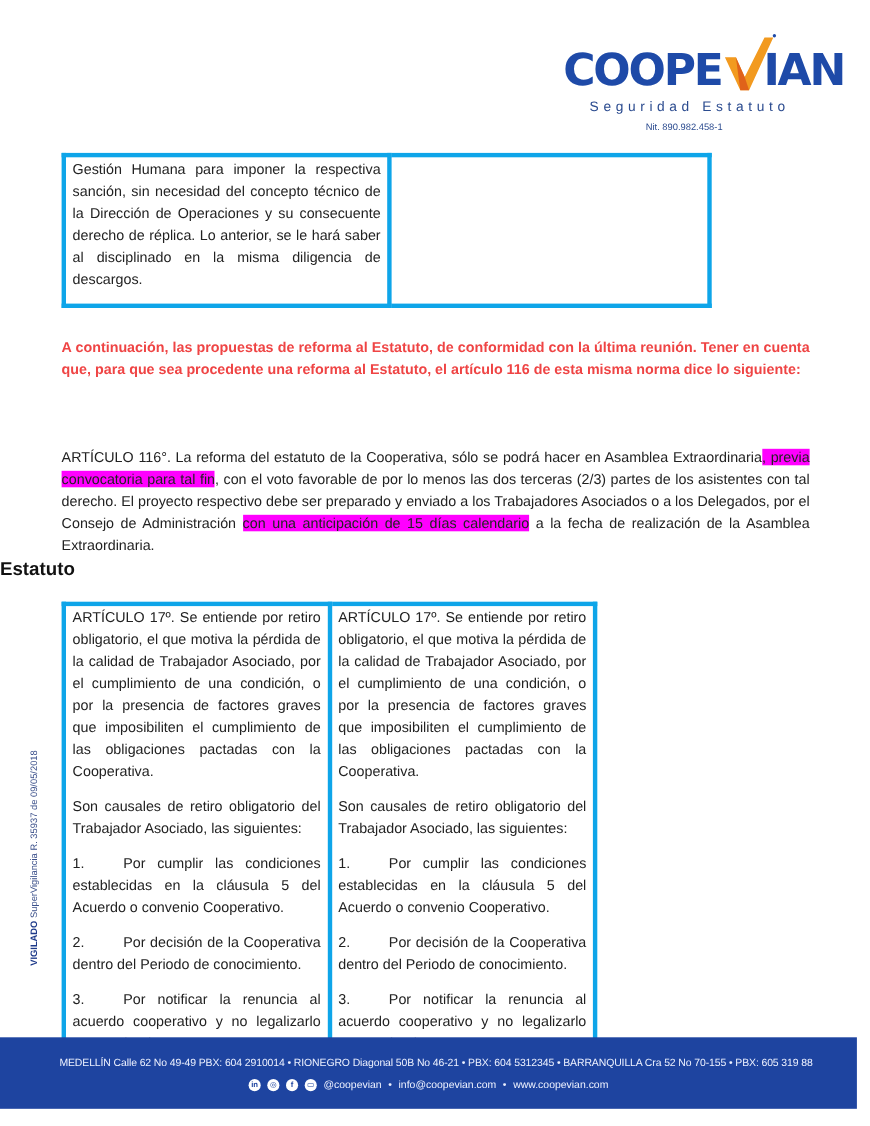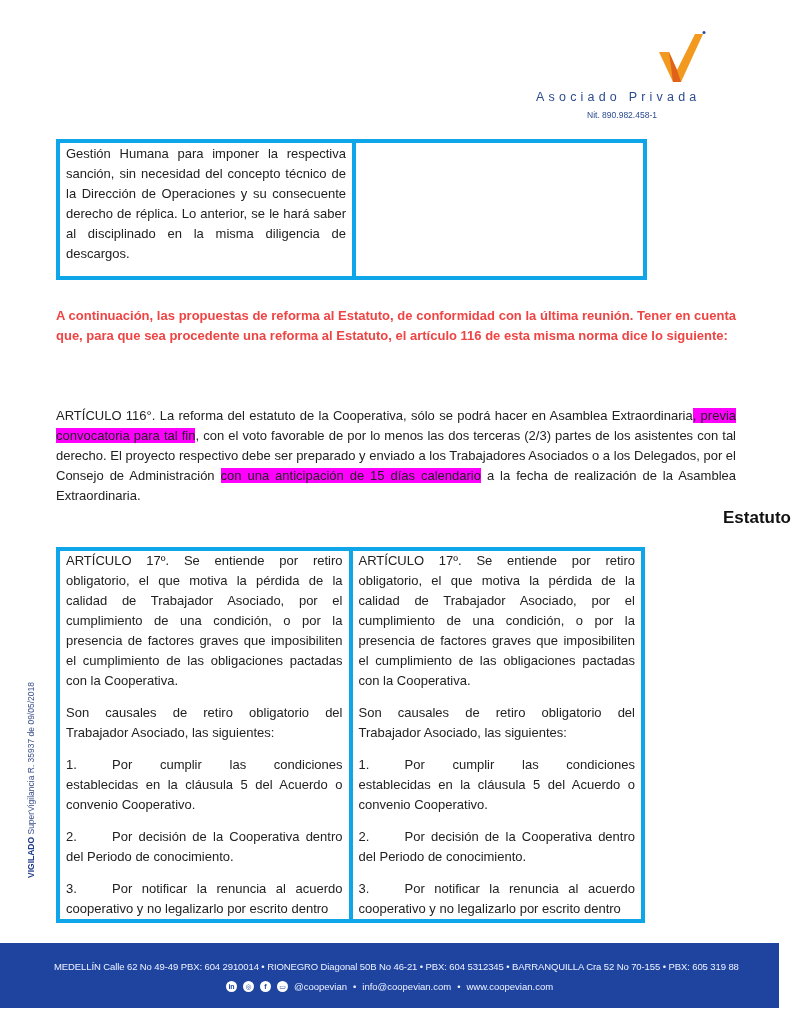--- a/index.html
+++ b/index.html
@@ -34,34 +34,34 @@
       position: absolute; border-collapse: collapse;
       font-size: 13px; line-height: 20px; color: #222;
     }
     table.doc td {
       border: 4px solid #0ea5e9; vertical-align: top;
       padding: 1px 6px 0 6px; text-align: justify;
     }
     #t1 { left: 56px; top: 139px; width: 591px; }
     #t1 td { height: 132px; }
     #t1 td.c1 { width: 280px; }
-    #t2 { left: 56px; top: 547px; width: 589px; }
+    #t2 { left: 56px; top: 547px; width: 487px; }
     #t2 td { width: 272px; padding: 0 6px; }
     #t2 p { margin: 0 0 12px 0; }
     #t2 p.last { margin-bottom: 0; }
     .num { display: inline-block; width: 46px; }
     .para {
       position: absolute; left: 56px; width: 680px;
       font-size: 13px; line-height: 20px; text-align: justify; color: #222;
     }
     #intro { top: 306px; font-weight: bold; color: #ef4444; }
     #art116 { top: 406px; }
     mark { background: #ff00ff; color: #222; padding: 0; }
     #heading {
-      position: absolute; left: 0; width: 791px; top: 508px; text-align: right;
+      position: absolute; left: 0; width: 791px; top: 508px; text-align: left;
       font-size: 17px; font-weight: bold; color: #111;
     }
     .footer {
       position: absolute; left: 0; top: 943px; width: 779px; height: 65px;
       background: #1e44a0; color: #eef2ff;
     }
     .footer-line1 {
       position: absolute; left: 36px; top: 18px; font-size: 9.5px;
       white-space: nowrap; letter-spacing: -0.1px; padding-left: 18px;
     }
@@ -72,26 +72,29 @@
     .soc {
       display: inline-block; width: 11px; height: 11px; border-radius: 50%;
       background: #ffffff; color: #1e44a0; font-size: 7px; font-weight: bold;
       text-align: center; line-height: 11px;
     }
   </style>
 </head>
 <body>
 
 <div class="logo">
+  <div class="logo-word">
+    <span>COOPE</span><span style="display:inline-block;width:38px"></span><span>IAN</span>
+  </div>
   <svg class="logo-check" viewBox="0 0 52 56">
     <path d="M4 22 L18 52 L26 52 L48 4 L40 4 L22 40 L14 22 Z" fill="#f29a1f"></path>
     <path d="M14 22 L22 40 L26 52 L18 52 Z" fill="#e0621a"></path>
     <circle cx="49" cy="2.5" r="1.5" fill="#1e4aa8"></circle>
   </svg>
-  <div class="logo-tag">Asociado Privada</div>
+  <div class="logo-tag">Seguridad Estatuto</div>
   <div class="logo-nit">Nit. 890.982.458-1</div>
 </div>
 
 <div class="side-note">
   <b>VIGILADO</b>
   <span>SuperVigilancia R. 35937 de 09/05/2018</span>
 </div>
 
 <table class="doc" id="t1">
   <tbody>

